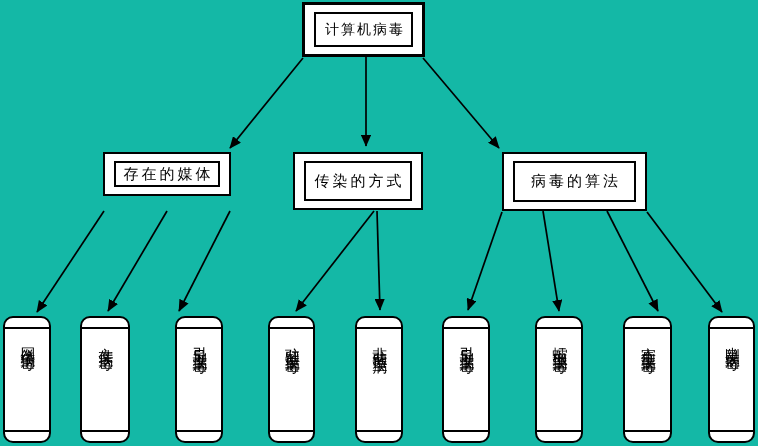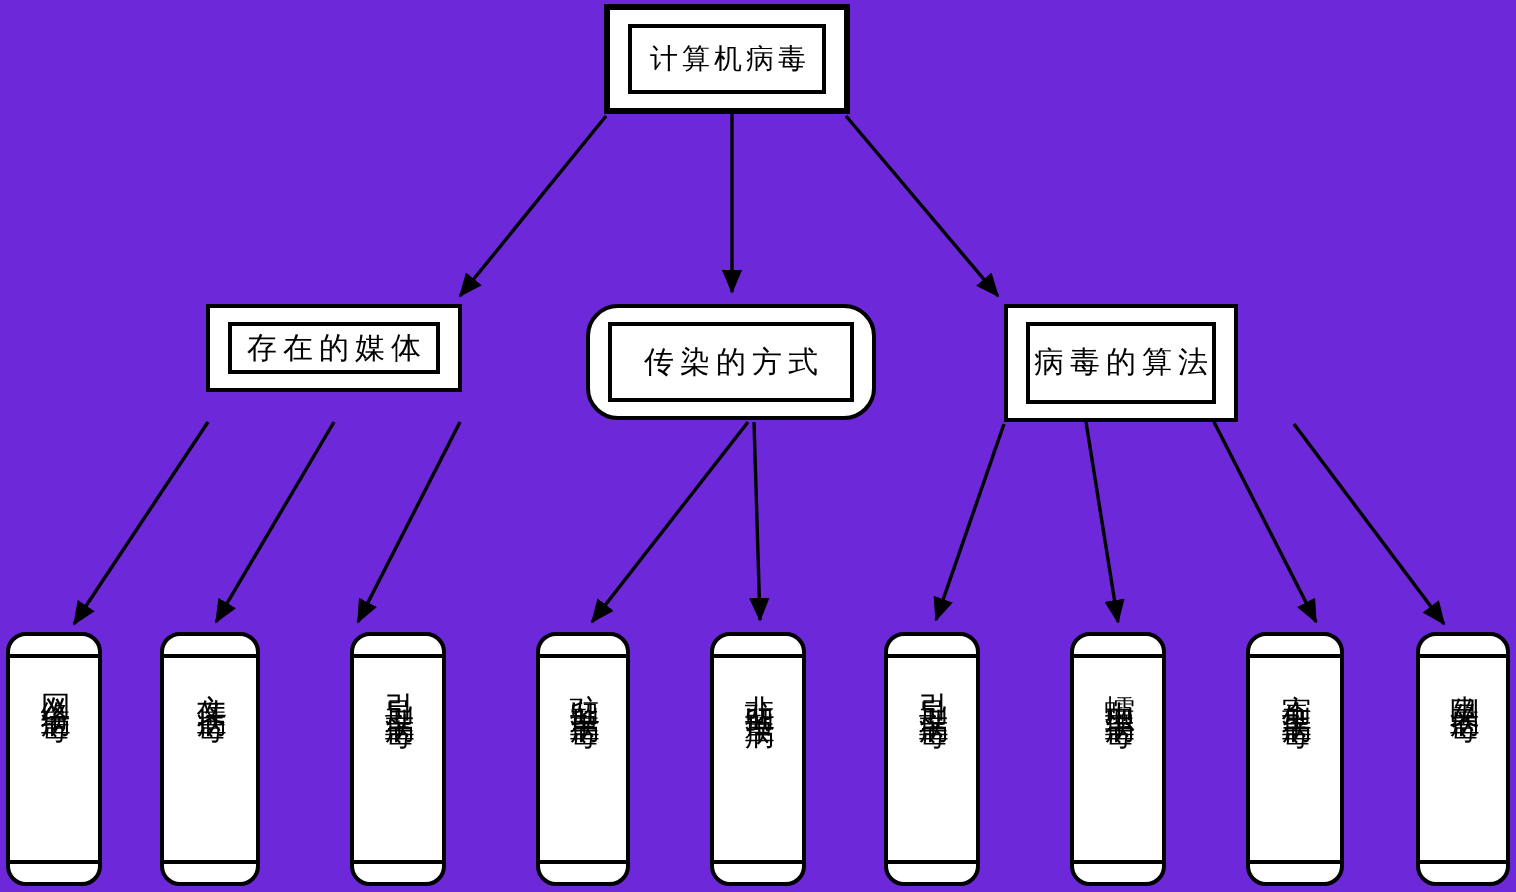--- a/index.html
+++ b/index.html
@@ -4,21 +4,21 @@
 <style>
   html, body {
     margin: 0;
     padding: 0;
     background: #ffffff;
   }
   .canvas {
     position: relative;
     width: 758px;
     height: 446px;
-    background: #6d28d9;
+    background: #14b8a6;
     font-family: "DejaVu Serif", "Liberation Serif", serif;
     color: #000000;
     overflow: hidden;
   }
   .arrows {
     position: absolute;
     left: 0; top: 0;
     width: 758px; height: 446px;
     pointer-events: none;
   }
@@ -39,22 +39,22 @@
     align-items: center;
     justify-content: center;
     font-size: 15px;
     letter-spacing: 3px;
     text-indent: 3px;
     white-space: nowrap;
   }
   .n-root { left: 302px; top: 2px; width: 123px; height: 55px; border-width: 3px; }
   .n-root .inner { font-size: 14px; letter-spacing: 2px; }
   .n-l2a  { left: 103px; top: 152px; width: 128px; height: 44px; }
-  .n-l2b  { left: 293px; top: 152px; width: 145px; height: 58px; border-radius: 16px; }
-  .n-l2c  { left: 502px; top: 152px; width: 117px; height: 59px; }
+  .n-l2b  { left: 293px; top: 152px; width: 130px; height: 58px; }
+  .n-l2c  { left: 502px; top: 152px; width: 145px; height: 59px; }
 
   
   .leaf {
     position: absolute;
     top: 316px;
     height: 127px;
     box-sizing: border-box;
     border: 2px solid #000000;
     border-radius: 10px;
     background: #ffffff;

